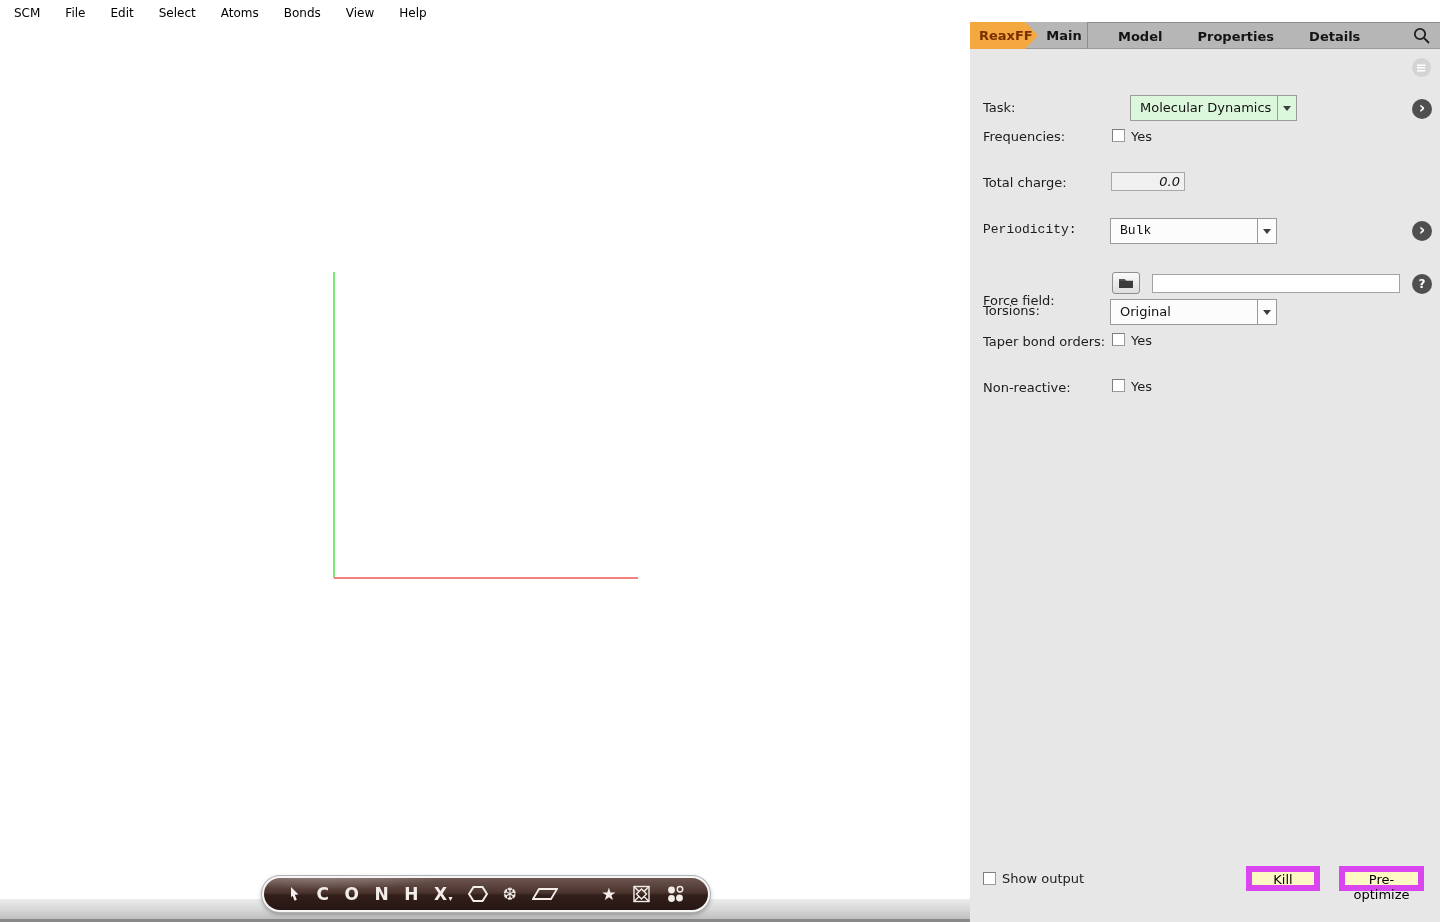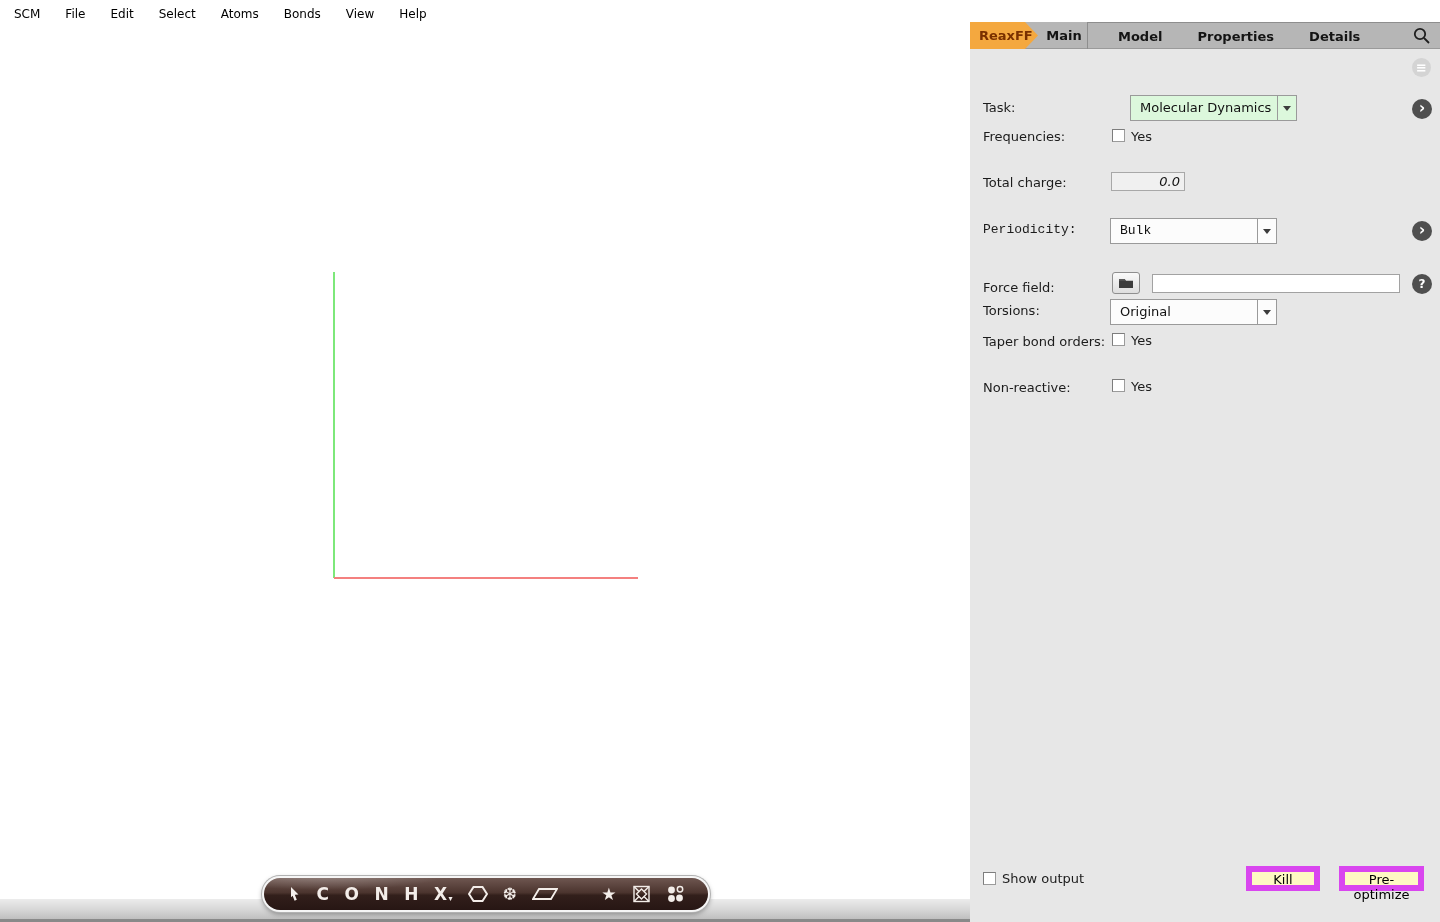--- a/index.html
+++ b/index.html
@@ -1,21 +1,21 @@
 <!DOCTYPE html>
 <html><head>
 <meta charset="utf-8">
 <style>
   * { margin:0; padding:0; box-sizing:border-box; }
   html,body { width:1440px; height:922px; background:#fff; font-family:"DejaVu Sans", sans-serif; }
   #app { position:relative; width:1440px; height:922px; overflow:hidden; background:#fff; }
 
   
   .menubar { position:absolute; left:0; top:0; width:1440px; height:29px; background:#fff;
-             border-bottom:1px solid #7f1d1d; display:flex; align-items:center; padding-left:8px; gap:13px; }
+             border-bottom:4px solid #7f1d1d; display:flex; align-items:center; padding-left:8px; gap:13px; }
   .menubar .mitem { font-size:12px; color:#000; padding:2px 6px; cursor:default; }
 
   
   .canvas { position:absolute; left:0; top:22px; width:970px; height:900px; background:#fff; }
   .axis-v { position:absolute; left:333px; top:250px; width:2px; height:306px; }
   .axis-h { position:absolute; left:334px; top:555px; width:304px; height:2px; }
   .bottom-strip { position:absolute; left:0; top:877px; width:970px; height:20px;
                   background:linear-gradient(180deg,#ececec 0%, #d6d6d6 55%, #bfbfbf 100%); }
   .bottom-edge { position:absolute; left:0; top:897px; width:970px; height:3px; background:#898989; }
 
@@ -213,21 +213,21 @@
     <div class="combo" style="top:196px;font-family:Liberation Mono, monospace;">
       <span class="combo-text">Bulk</span>
       <span class="combo-arrow">
           <span class="tri-down"></span>
         </span>
     </div>
     <div class="circle-btn" style="top:199px;">
       <span class="g">›</span>
     </div>
 
-    <div class="flabel" style="top:258px;">Force field:</div>
+    <div class="flabel" style="top:271px;">Force field:</div>
     <div class="folder-btn" style="top:250px;">
       <svg width="16" height="12" viewBox="0 0 16 12">
         <path d="M1 2 h5.5 l1.5 1.8 h7 v7.2 h-14 z" fill="#3d3d3d"></path>
         <path d="M1 2 h5.5 l1.5 1.8 h-7 z" fill="#5a5a5a"></path>
       </svg>
     </div>
     <input class="ff-input" style="top: 252px;" value="">
     <div class="circle-btn" style="top:252px;">
       <span class="q">?</span>
     </div>

